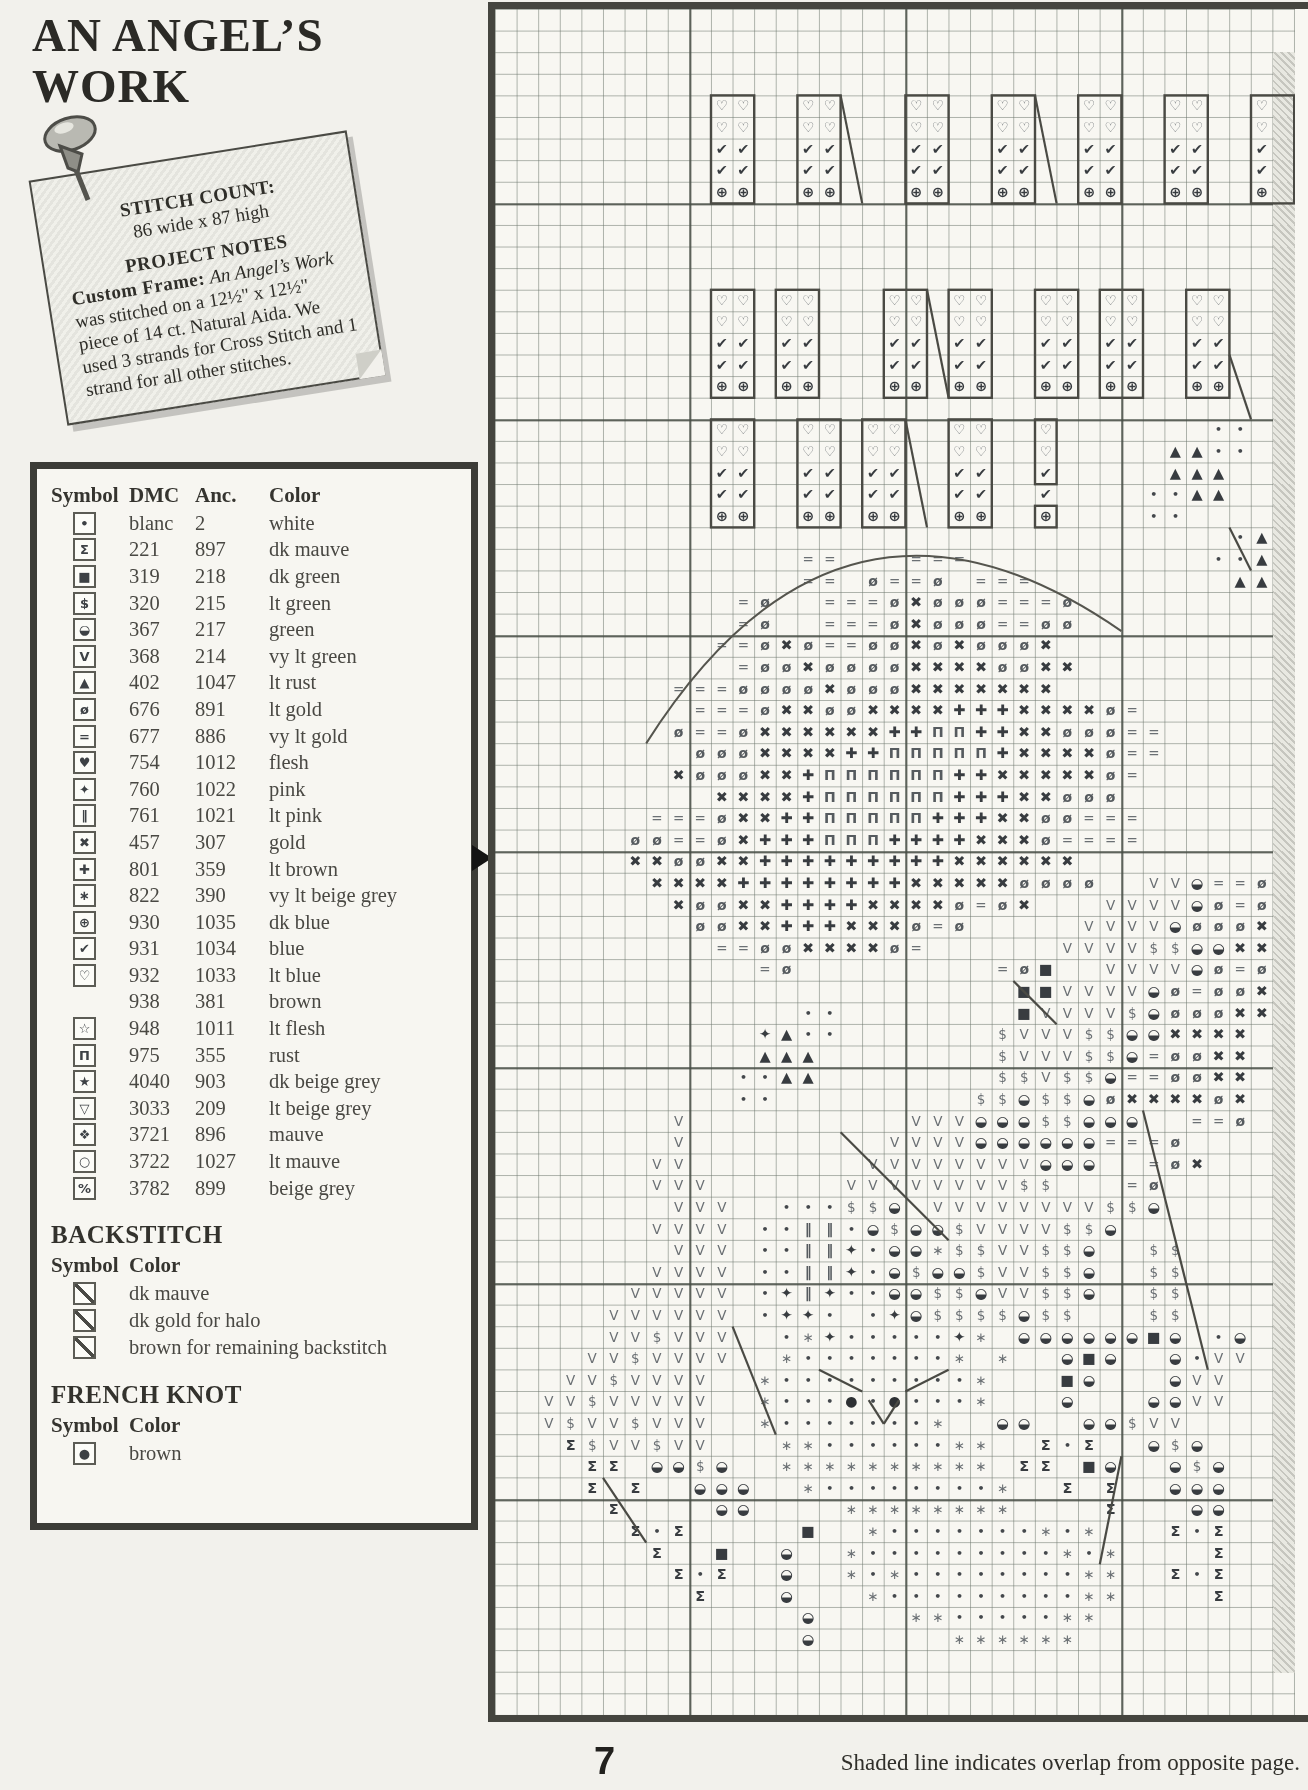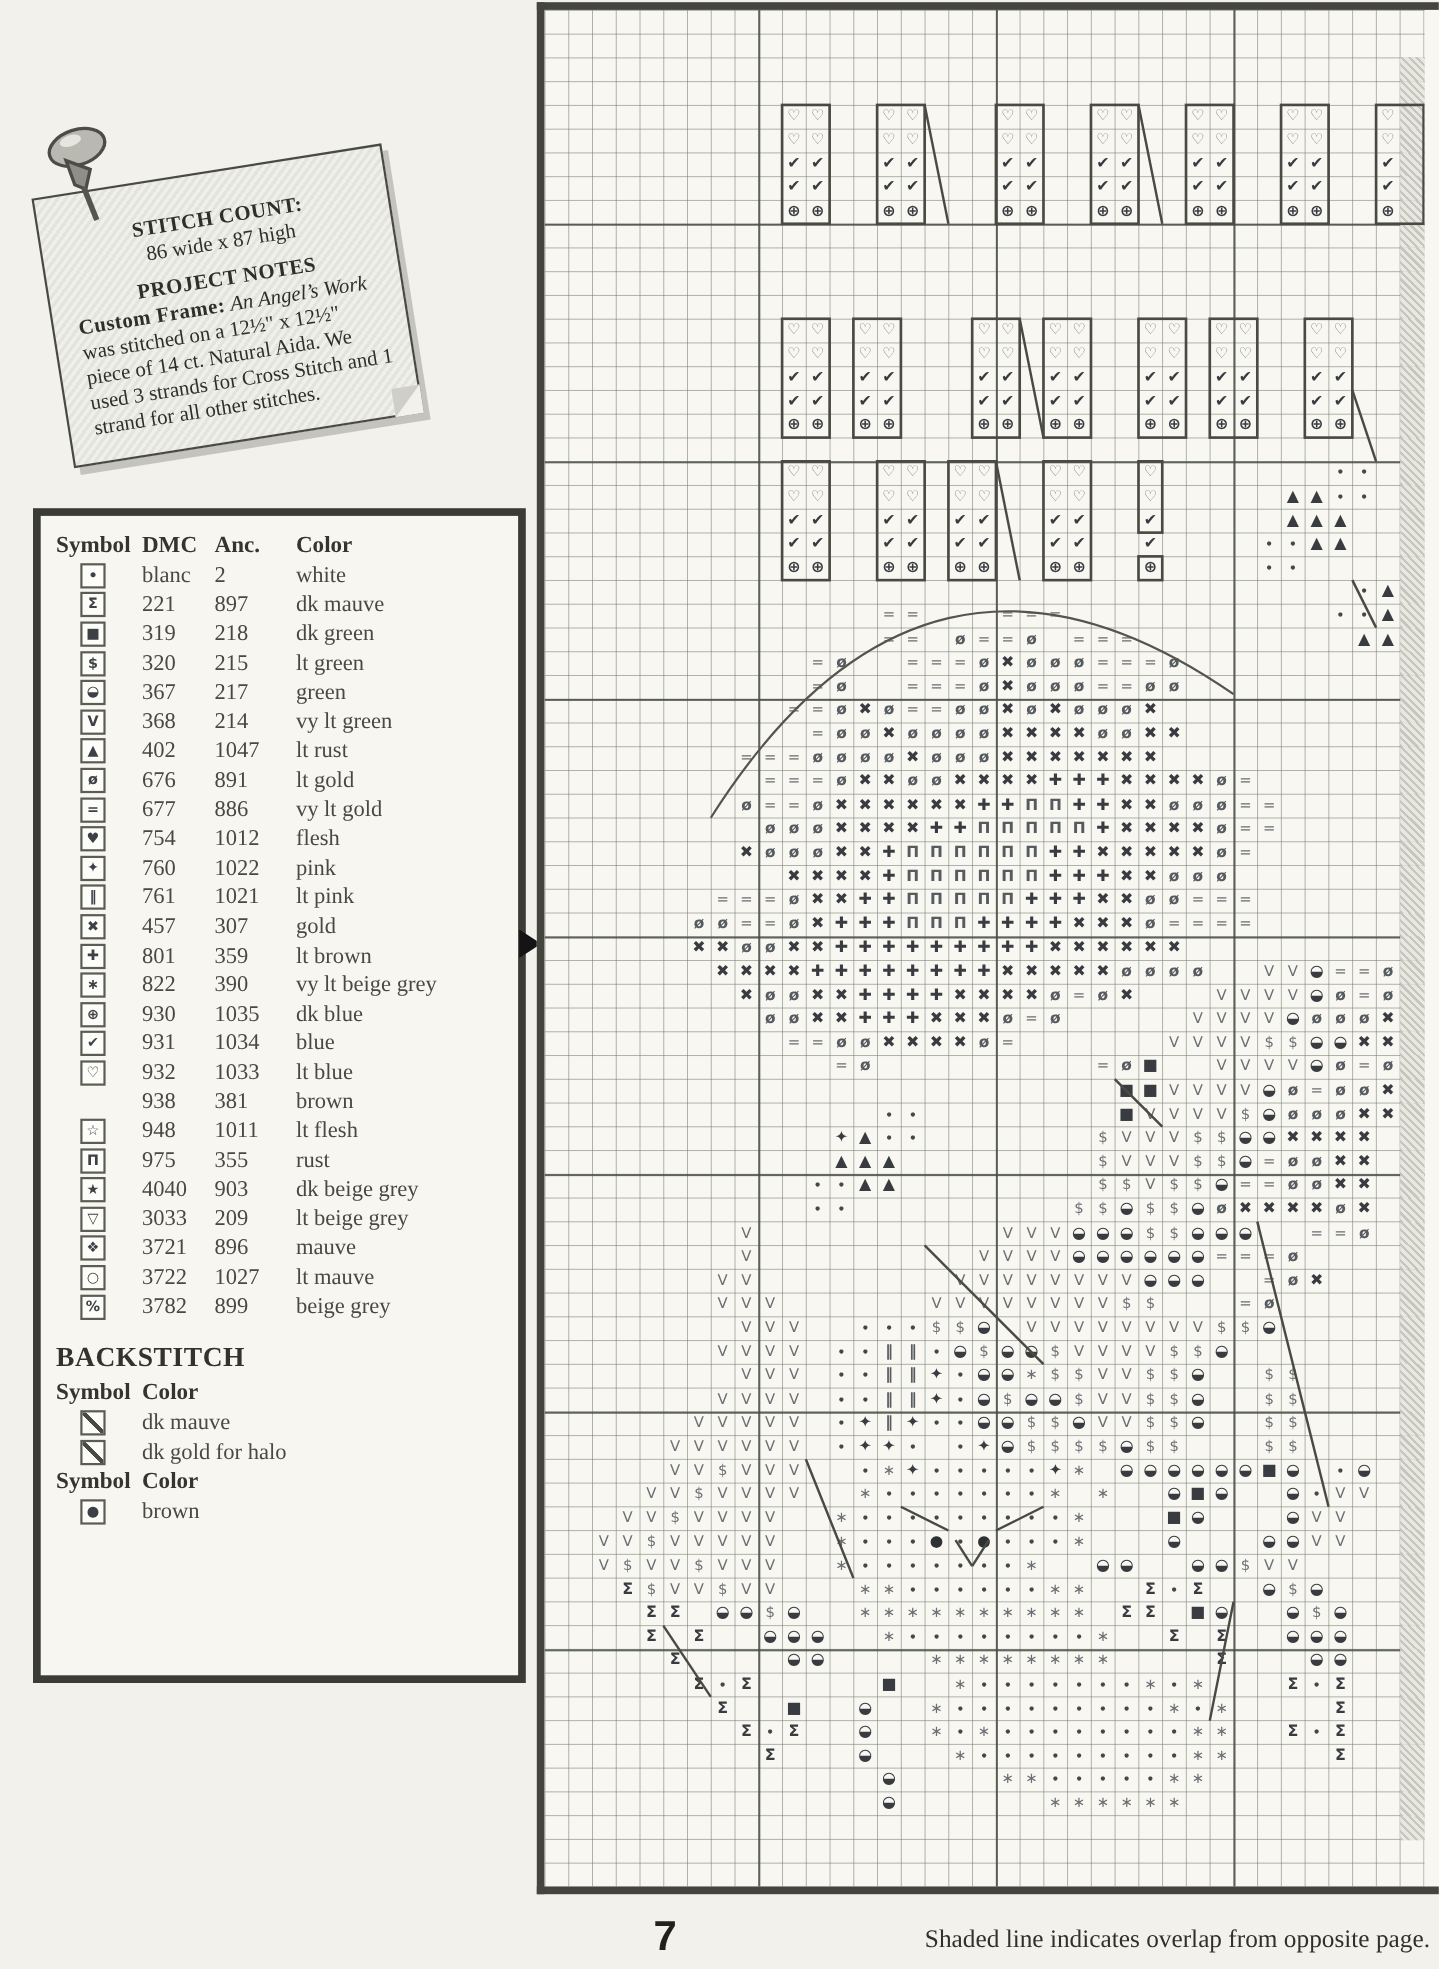--- a/index.html
+++ b/index.html
@@ -65,20 +65,21 @@
 
   
   .pagenum{position:absolute;left:594px;top:1740px;font-size:38px;font-weight:bold;font-family:"Liberation Sans","DejaVu Sans",sans-serif;color:#22211e;}
   .footnote{position:absolute;right:8px;top:1750px;font-size:23px;color:#302f2a;margin-left:12px;}
 </style>
 </head>
 <body>
 
 <div class="page">
 
+  <h1 class="title"><span>AN ANGEL’S</span><br><span>WORK</span></h1>
 
   <div class="note-wrap">
     <div class="note">
       <div class="ctr"><b>STITCH COUNT:</b></div>
       <div class="ctr">86 wide x 87 high</div>
       <div class="ctr" style="margin-top:10px;"><b>PROJECT NOTES</b></div>
       <div><b>Custom Frame:</b> <i>An Angel’s Work</i> <span>was stitched on a 12½" x 12½" piece of 14 ct. Natural Aida. We used 3 strands for Cross Stitch and 1 strand for all other stitches.</span></div>
       <div class="dogear"></div>
     </div>
     <svg class="pin" width="96" height="110" viewBox="0 0 96 110">
@@ -317,21 +318,28 @@
             <span class="symbox bs"></span>
           </span>
           <span>dk mauve</span>
         </div>
         <div class="lrow2">
           <span>
             <span class="symbox bs"></span>
           </span>
           <span>dk gold for halo</span>
         </div>
+        <div class="lrow2">
+          <span>
+            <span class="symbox bs"></span>
+          </span>
+          <span>brown for remaining backstitch</span>
+        </div>
       </div>
+    <h2 style="margin-top:20px;">FRENCH KNOT</h2>
     <div class="lhead2">
         <span>Symbol</span>
         <span>Color</span>
       </div>
     <div>
         <div class="lrow2">
           <span>
             <span class="symbox">●</span>
           </span>
           <span>brown</span>

